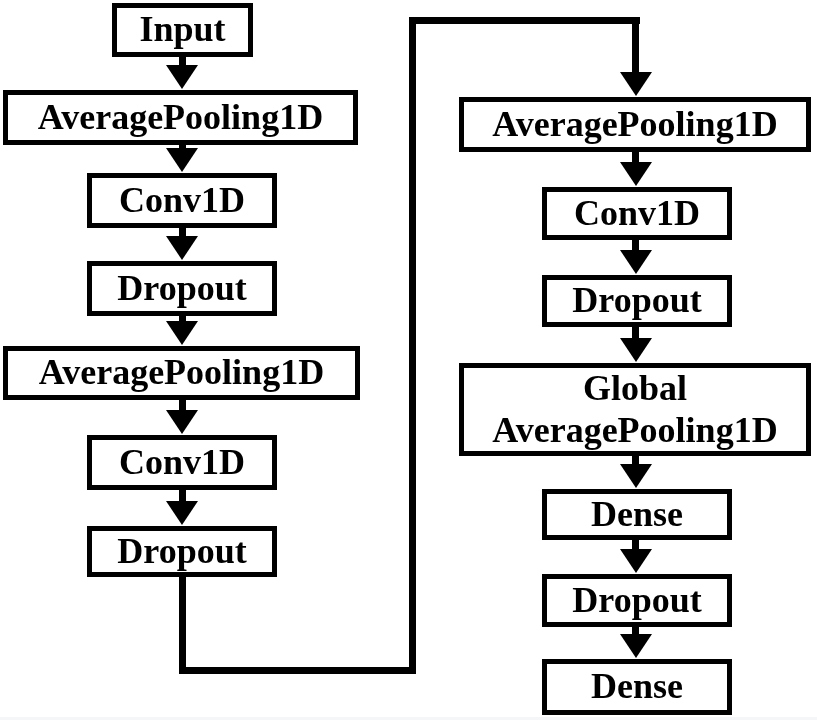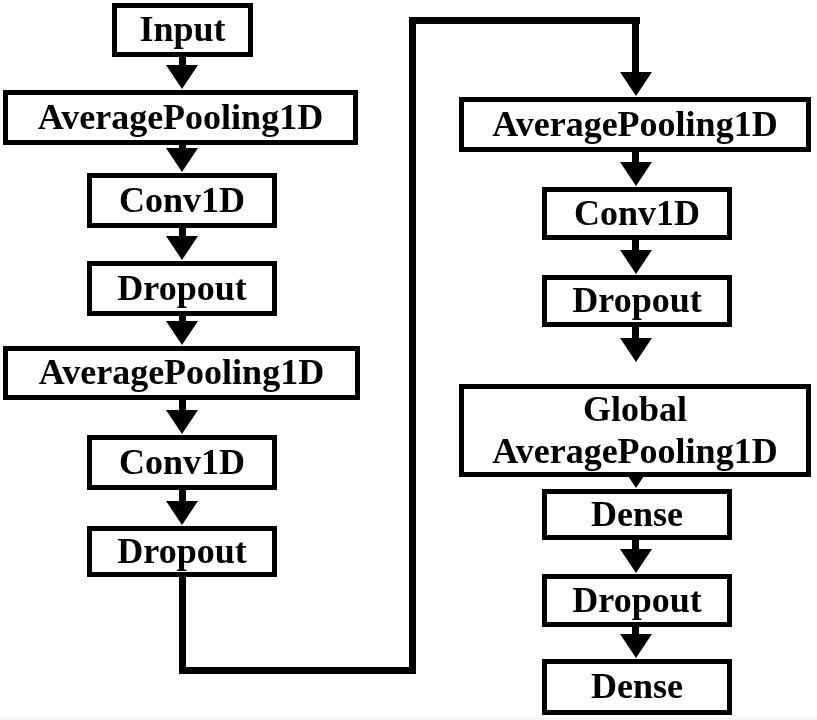--- a/index.html
+++ b/index.html
@@ -25,21 +25,21 @@
     align-items: center;
     justify-content: center;
     font-weight: bold;
     font-size: 36px;
     color: #000000;
     text-align: center;
     white-space: nowrap;
     line-height: 1.1;
     z-index: 2;
   }
-  .box.two-line { line-height: 1.15; margin-top: 21px; }
+  .box.two-line { line-height: 1.15; }
   .shaft {
     position: absolute;
     background: #000000;
     z-index: 1;
   }
   .tri {
     position: absolute;
     width: 0;
     height: 0;
     border-left: 16px solid transparent;

